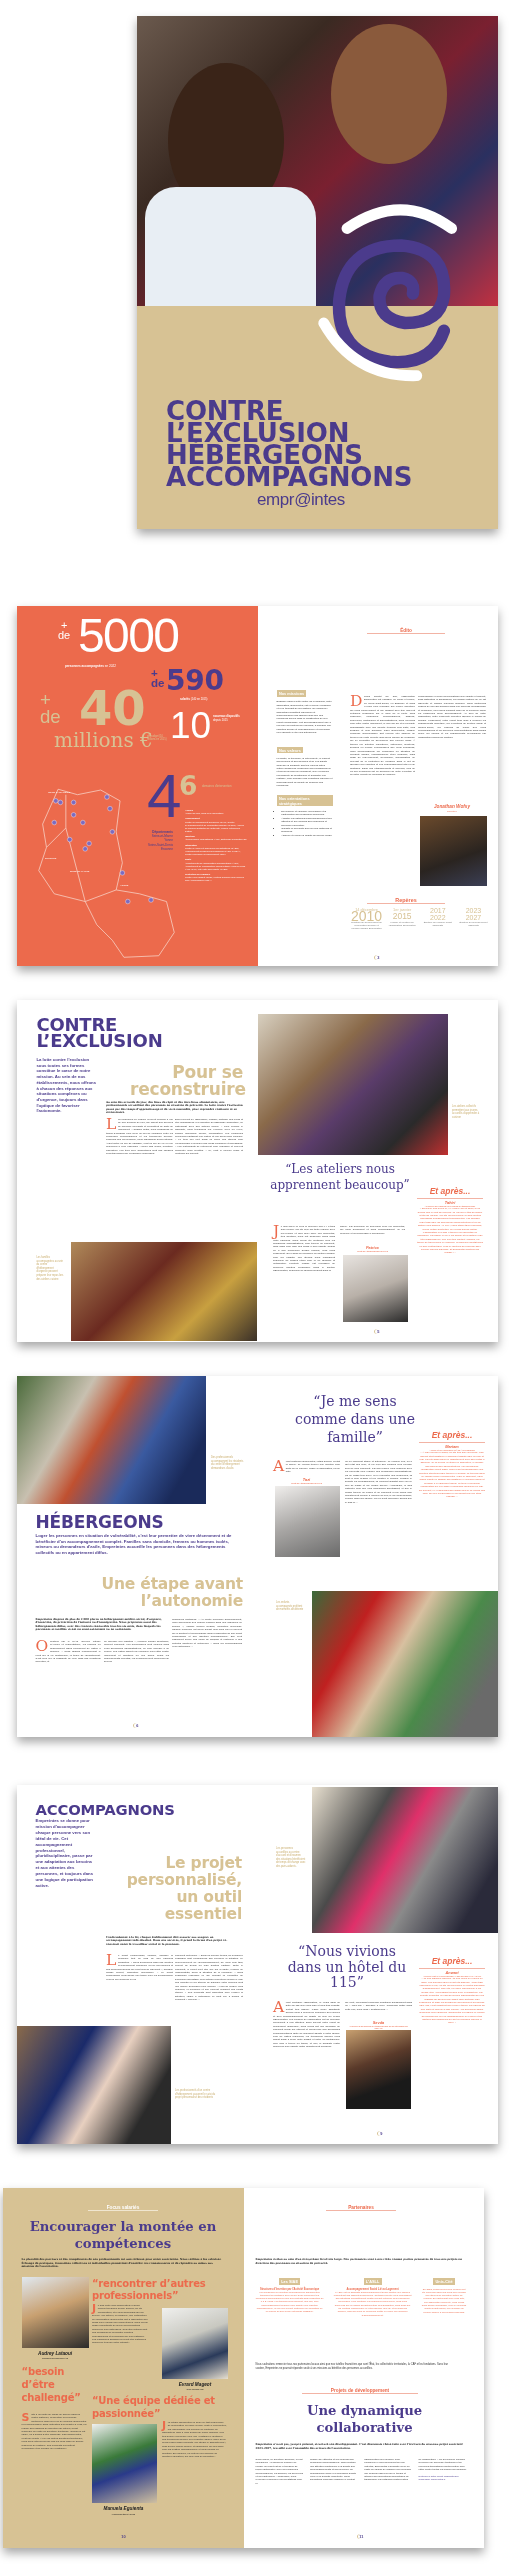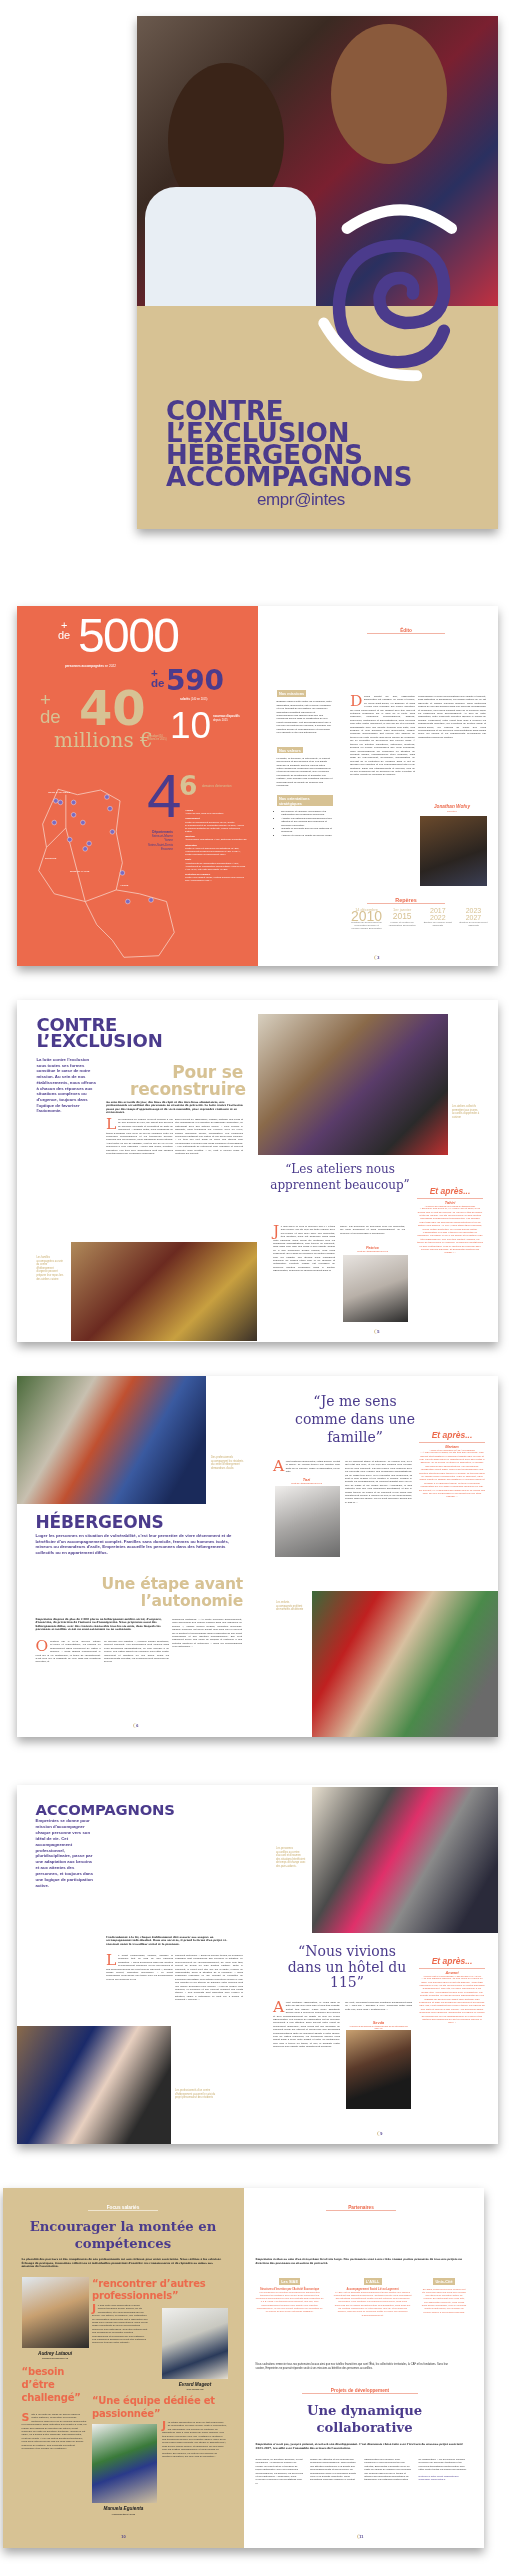--- a/index.html
+++ b/index.html
@@ -216,20 +216,21 @@
     <div style="text-align:center;font-size:1.9px;color:#ec6a4c">A TROUVÉ UN LOGEMENT GRÂCE À EMPREINTES</div>
     <div class="ettext">« À mon arrivée en 2018, j'ai été très bien accueillie. Mon souhait était d'obtenir un logement adapté pour ma fille et moi. J'ai été logée dans un appartement avec des visites à domicile. Je ne savais ni utiliser un ordinateur, ni réaliser des démarches administratives. Les équipes de l'association m'ont aidée. Elles m'ont accompagnée vers d'autres structures pour trouver un emploi. Je travaille dans un collège grâce à Empreintes ! Pour le logement, nous avons monté un dossier afin d'obtenir un numéro unique et accéder à un logement social. Je tiens à remercier l'association qui m'a aidée à reprendre confiance en moi. En arrivant, il y a beaucoup de choses que je ne savais pas faire. On m'a encouragée en me disant que j'en étais capable. »</div>
   </div>
   <div class="abs cap" style="left:259px;top:225px;width:28px">Les enfants accompagnés profitent de moments de détente</div>
   <div class="ph" style="left:295px;top:215px;width:186px;height:146px;background:linear-gradient(120deg,#3a6a3a,#c02020 25%,#d8c0a0 45%,#4a8a4a 65%,#6a6a6a 85%)"></div>
 </div>
 
 <div class="page shadow" style="left:17px;top:1785px;width:481px;height:359px">
   <div class="abs heavy purple" style="left:18.6px;top:15.5px;font-size:14.8px">ACCOMPAGNONS</div>
   <div class="abs purple" style="left:18.6px;top:33px;width:61px;font-size:4.3px;line-height:5.9px;font-weight:bold">Empreintes se donne pour mission d'accompagner chaque personne vers son idéal de vie. Cet accompagnement professionnel, pluridisciplinaire, passe par une adaptation aux besoins et aux attentes des personnes, et toujours dans une logique de participation active.</div>
+  <div class="abs heavy beige" style="left:101px;top:70px;width:124px;text-align:right;font-size:15.5px;line-height:17px">Le projet personnalisé, un outil essentiel</div>
   <div class="abs serif" style="left:89px;top:151px;width:132px;font-size:2.6px;line-height:3.4px;font-weight:bold">Conformément à la loi, chaque établissement doit assurer aux usagers un accompagnement individualisé. Dans nos services, il prend la forme d'un projet co-construit entre le travailleur social et la personne.</div>
   <div class="abs tinyj" style="left:89px;top:169px;width:67px"><span class="dropcap">L</span><span>e projet personnalisé, cosigné, implique la personne tout au long de son parcours d'insertion. « Nous accueillons dans nos Centres d'Hébergement d'Urgence (CHU) des familles et des personnes seules qui n'ont plus de logement », souligne Magali Grellet, éducatrice spécialisée. « Le projet personnalisé nous donne une trame pour les accompagner vers un lieu d'accueil ou un</span></div>
   <div class="abs tinyj" style="left:158px;top:169px;width:68px">logement autonome. » Dans un premier temps, de nombreux échanges sont programmés afin d'évaluer la situation. Le renouvellement de l'accompagnement, six mois plus tard, permet de définir un plan d'action partagé. Outre le logement, le projet peut être axé sur la santé, l'emploi ou l'administratif, selon la situation de la personne. « Nous imaginons ensemble ce qui pourrait lui permettre de s'épanouir davantage. Des actions collectives comme le café des parents ou les ateliers de dialogue entre femmes sont une source d'inclusion pour chacun. » Lors de rendez-vous réguliers, la personne et son référent réalisent des points étapes. « Ces moments sont essentiels pour évaluer la situation, l'aider à déterminer ce dont elle a besoin et comment y parvenir. »</div>
   <div class="ph" style="left:0;top:241px;width:154px;height:118px;background:linear-gradient(120deg,#8a6a4a,#1a2a6a 35%,#e8d0c0 55%,#2a2a2a 80%)"></div>
   <div class="abs cap" style="left:158px;top:304px;width:47px">Les professionnels d'un centre d'hébergement assurent le suivi du projet personnalisé des résidents</div>
   <div class="abs cap" style="left:259px;top:62px;width:29.5px">Les personnes accueillies au centre d'accueil et d'examen des situations bénéficient de temps d'échange avec des pairs-aidants.</div>
   <div class="ph" style="left:295px;top:1.6px;width:186px;height:146px;background:linear-gradient(120deg,#e8e0d0,#4a4a4a 30%,#e0306a 45%,#8a8a8a 60%,#2a2a3a 85%)"></div>
   <div class="abs purple serif" style="left:264px;top:159px;width:132px;text-align:center;font-size:14px;line-height:15.5px">“Nous vivions dans un hôtel du 115”</div>
   <div class="abs tinyj" style="left:256px;top:216px;width:67px"><span class="dropcap">A</span><span>vant d'intégrer l'association, je vivais dans un hôtel du 115 avec mon mari et mes trois enfants. C'était très difficile. L'aide d'une assistante sociale nous a permis de bénéficier d'un accueil et d'un accompagnement de qualité au sein du CHRS d'Empreintes. Les équipes de l'association ont su répondre pleinement à nos attentes. Elles suivent notre projet de relogement. Ensemble, nous avons fait une demande de logement social sur Internet et allons faire des démarches complémentaires faute de logement adapté à notre famille. Lors de visites régulières, les travailleurs sociaux nous aident aussi à gérer notre budget et notre vie quotidienne. Mon mari a trouvé un travail, et moi, je souhaite rester auprès de nos enfants. Notre appartement provisoire</span></div>
   <div class="abs tinyj" style="left:328px;top:216px;width:67px">me plaît, cependant j'aimerais m'installer durablement dans un « chez-moi » agréable à vivre. J'aimerais rester dans cette ville, nous nous y sentons bien. »</div>

